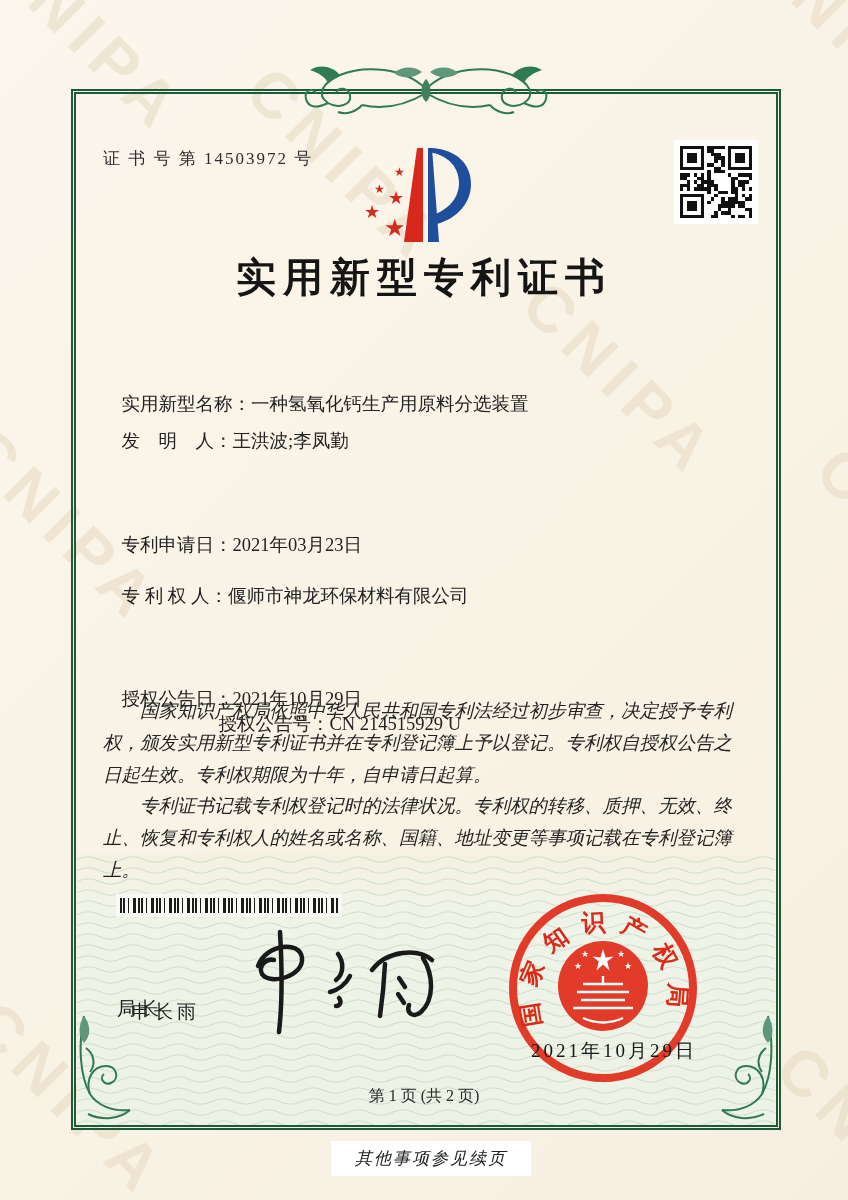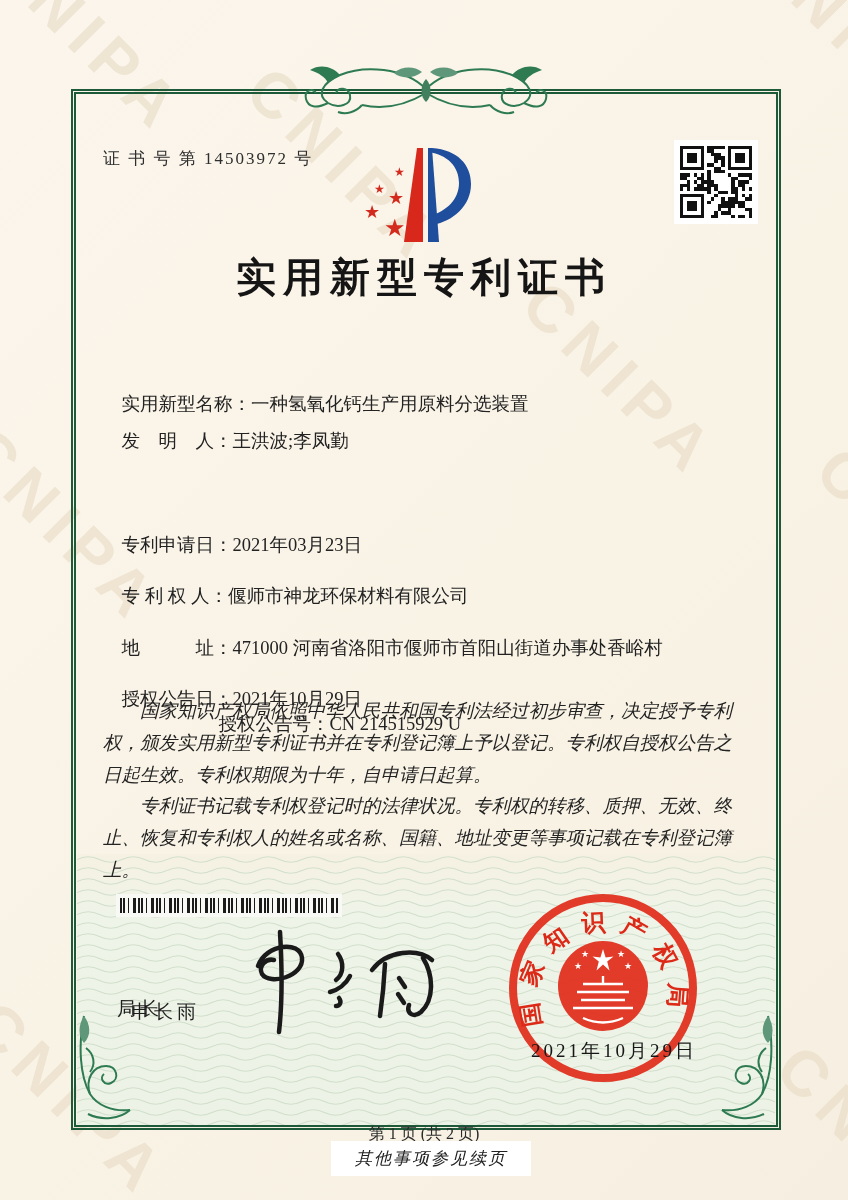--- a/index.html
+++ b/index.html
@@ -32,21 +32,21 @@
     font-size:18.5px; line-height:1.72; font-style:italic; color:#232323; }
   .paragraphs p { text-indent:2em; }
   .barcode { position:absolute; left:120px; top:898px; width:218px; height:15px;
     background:repeating-linear-gradient(90deg,#1b1b1b 0 2px,#f8f8f4 2px 3px,#1b1b1b 3px 5px,#f8f8f4 5px 8px,#1b1b1b 8px 9px,#f8f8f4 9px 13px,#1b1b1b 13px 16px,#f8f8f4 16px 18px);
     outline:4px solid #f8f8f4; }
   .director-label { position:absolute; left:117px; top:996px; font-size:19px; letter-spacing:4px; color:#1d1d1d;text-align:right; }
   .director-name  { position:absolute; left:131px; top:999px; font-size:19px; letter-spacing:4px; color:#1d1d1d; }
   .signature { position:absolute; left:222px; top:926px; }
   .seal { position:absolute; left:503px; top:888px; }
   .seal-date { position:absolute; left:531px; top:1038px; font-size:19px; letter-spacing:3px; color:#161616; z-index:5; }
-  .page-info { position:absolute; left:0; top:1086px; width:100%; text-align:center; font-size:16px; color:#2a2a2a;margin-top:38px; }
+  .page-info { position:absolute; left:0; top:1086px; width:100%; text-align:center; font-size:16px; color:#2a2a2a; }
   .footer-note { position:absolute; left:331px; top:1141px; background:#ffffff;
     padding:6px 24px; font-size:17px; font-style:italic; color:#222; letter-spacing:2px; }
   .star-icon { position:absolute; color:#d42a1e; line-height:1; }
 </style>
 </head>
 <body>
 
 <div class="page">
 
   <span class="watermark" style="left:-35px; top:-2px;">CNIPA</span>
@@ -265,23 +265,20 @@
   </div>
   <div class="field-row" style="top:407px;">
     <span class="flabel">发　明　人：</span><span class="fvalue">王洪波;李凤勤</span>
   </div>
   <div class="field-row" style="top:511px;">
     <span class="flabel">专利申请日：</span><span class="fvalue">2021年03月23日</span>
   </div>
   <div class="field-row" style="top:562px;">
     <span class="flabel">专 利 权 人：</span><span class="fvalue">偃师市神龙环保材料有限公司</span>
   </div>
-  <div class="field-row" style="top:614px;">
-    <span class="flabel">地　　　址：</span><span class="fvalue">471000 河南省洛阳市偃师市首阳山街道办事处香峪村</span>
-  </div>
   <div class="field-row" style="top:665px;">
     <span><span class="flabel">授权公告日：</span><span class="fvalue">2021年10月29日</span></span>
     <span class="grant-second"><span class="flabel">授权公告号：</span><span class="fvalue">CN 214515929 U</span></span>
   </div>
 
   <div class="paragraphs">
     <p>国家知识产权局依照中华人民共和国专利法经过初步审查，决定授予专利权，颁发实用新型专利证书并在专利登记簿上予以登记。专利权自授权公告之日起生效。专利权期限为十年，自申请日起算。</p>
     <p>专利证书记载专利权登记时的法律状况。专利权的转移、质押、无效、终止、恢复和专利权人的姓名或名称、国籍、地址变更等事项记载在专利登记簿上。</p>
   </div>
 

